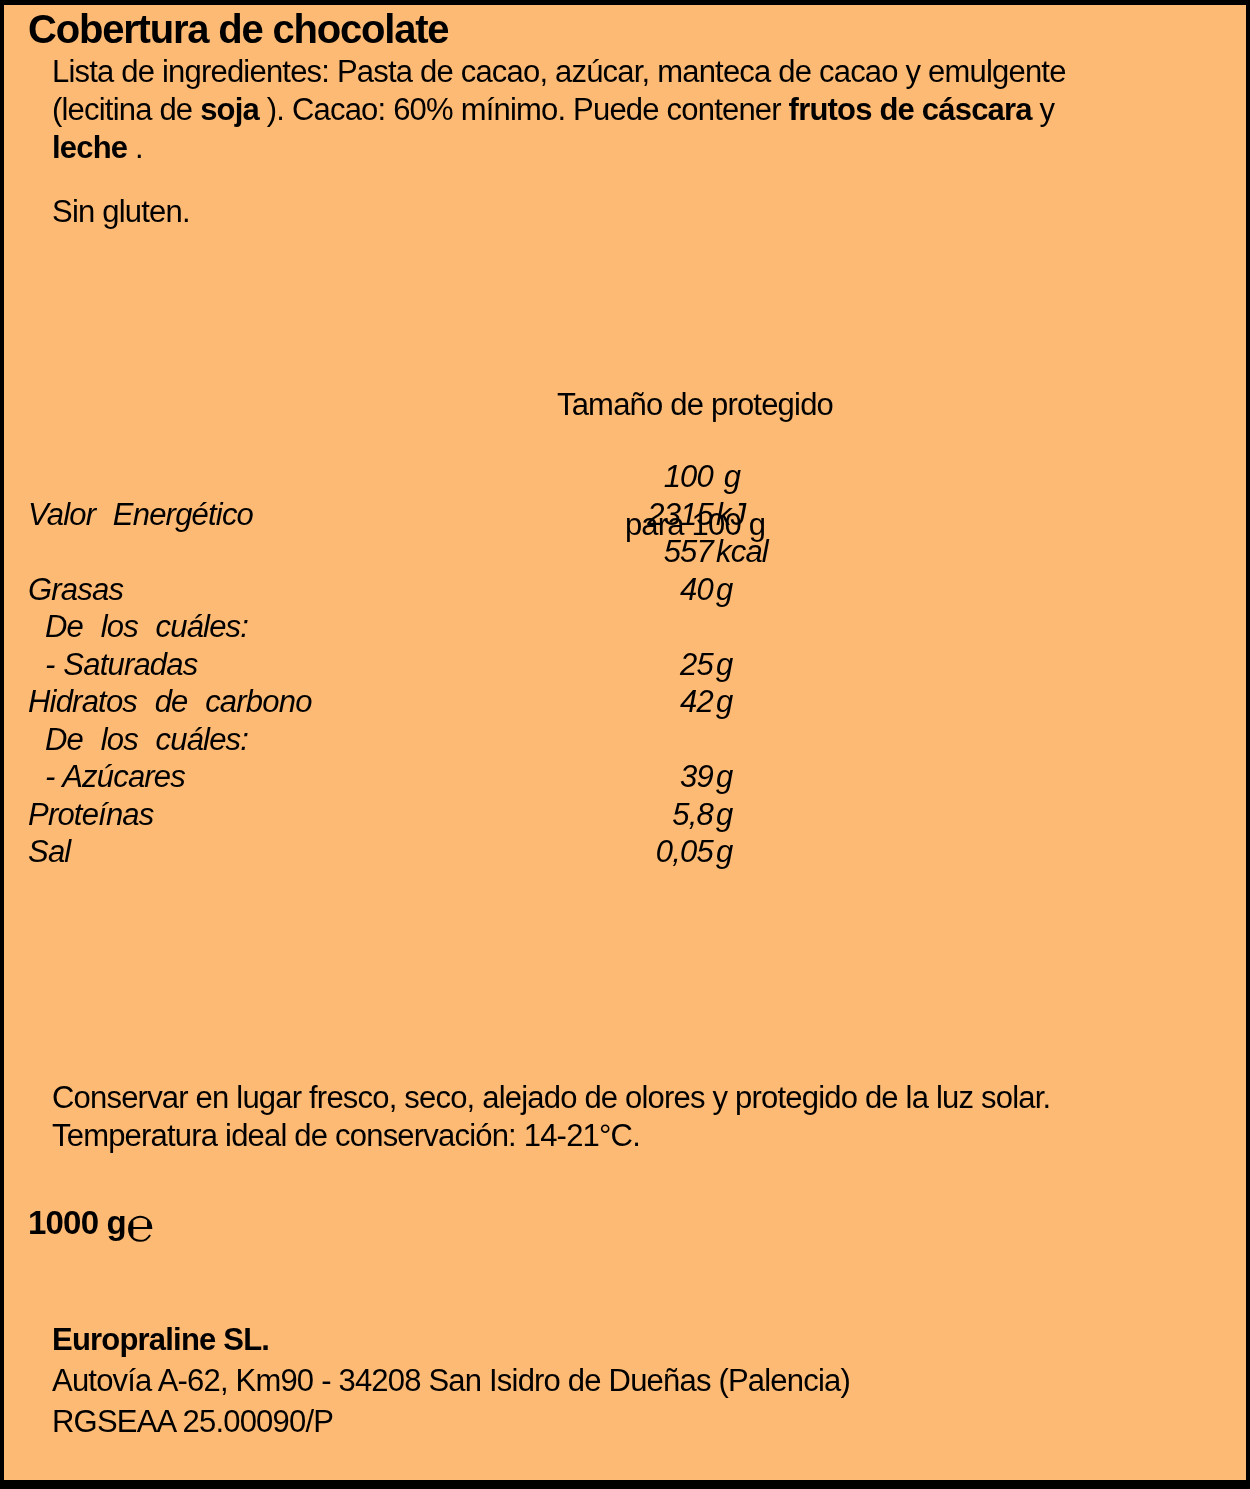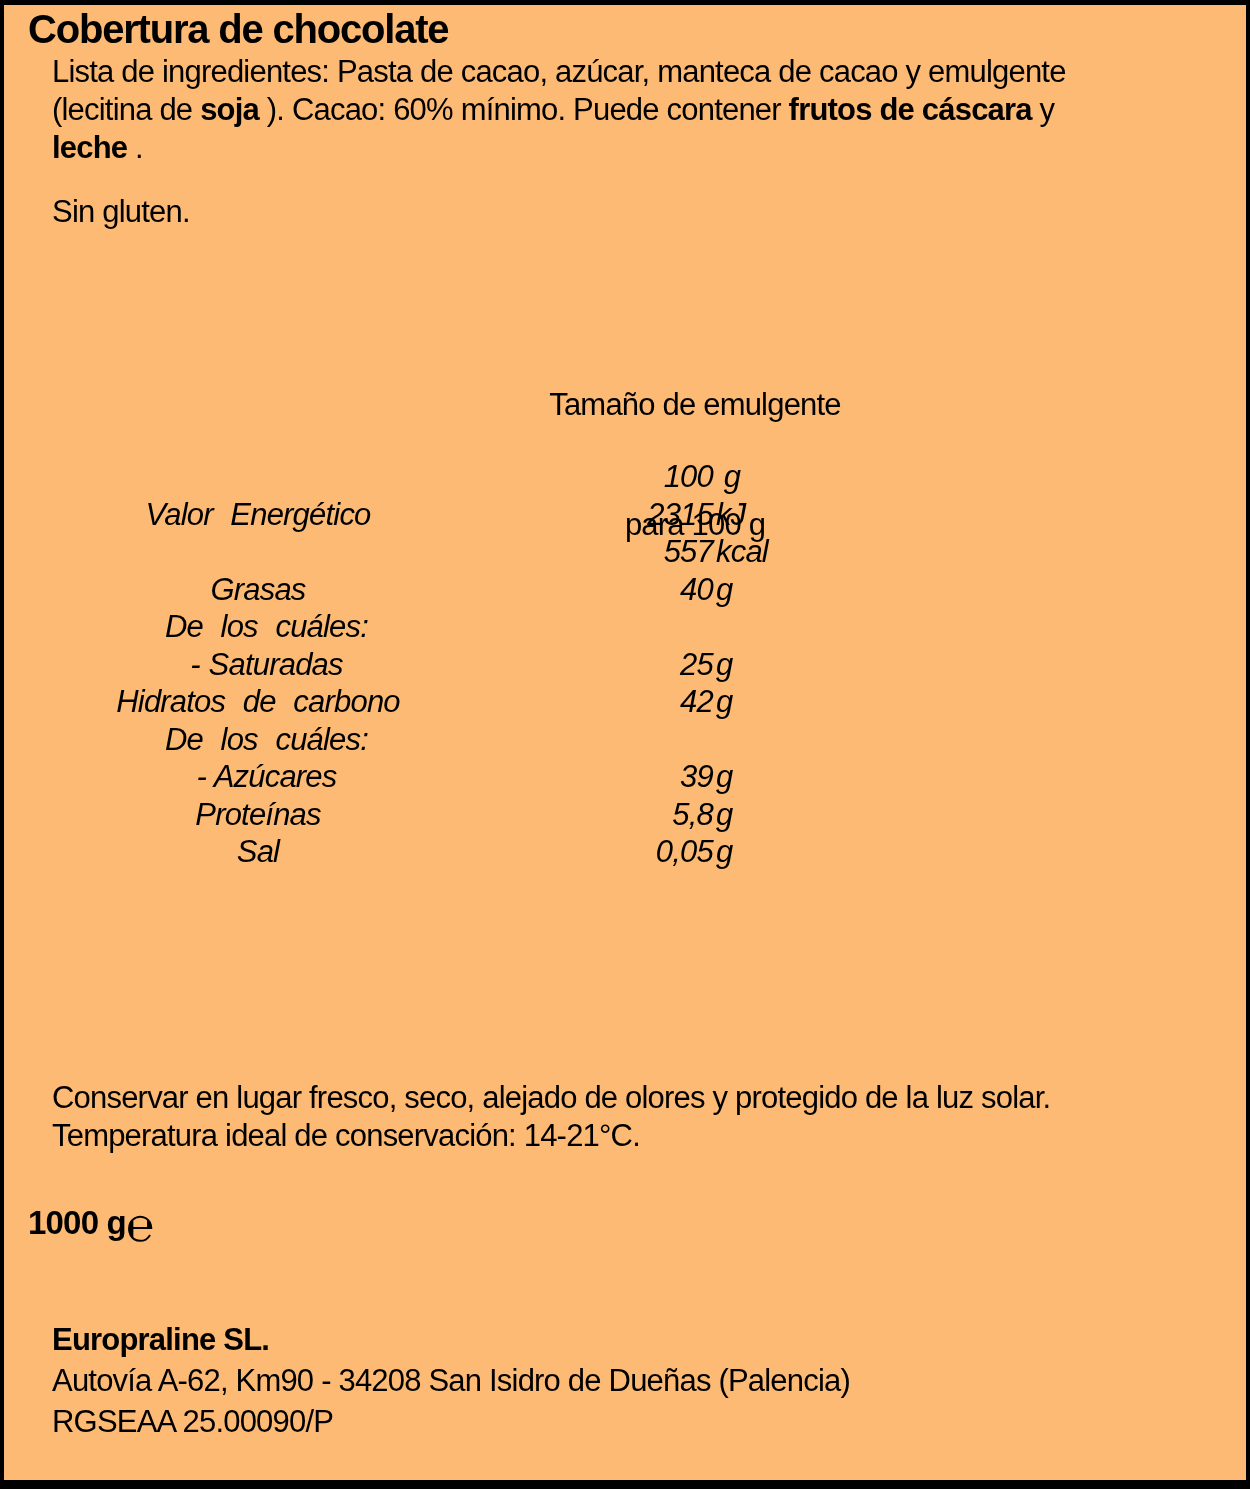--- a/index.html
+++ b/index.html
@@ -57,21 +57,20 @@
     letter-spacing: -0.8px;
     line-height: 37.5px;
     font-style: italic;
   }
   .nut-row { display: flex; height: 37.5px; }
   .nut-label {
     width: 460px;
     flex: 0 0 460px;
     white-space: pre;
     word-spacing: 1px;
-    text-align: center;
   }
   .nut-label.indent { text-indent: 17px; }
   .nut-value {
     width: 225px;
     flex: 0 0 225px;
     text-align: right;
     white-space: pre;
   }
   .nut-unit {
     width: 130px;
@@ -111,21 +110,21 @@
 
   <div class="abs ingredients body-text">
       <div class="rich-line"><span>Lista de ingredientes: Pasta de cacao, azúcar, manteca de cacao y emulgente</span></div>
       <div class="rich-line"><span>(lecitina de </span><span class="bold">soja</span><span> ). Cacao: 60% mínimo. Puede contener </span><span class="bold">frutos de cáscara</span><span> y</span></div>
       <div class="rich-line"><span class="bold">leche</span><span> .</span></div>
     </div>
 
   <div class="abs gluten-note body-text">Sin gluten.</div>
 
   <div class="abs ref-header">
-    <div>Tamaño de emulgente</div>
+    <div>Tamaño de protegido</div>
     <div>para 100 g</div>
   </div>
 
   <div class="abs nut-table">
       <div class="nut-row">
         <span class="nut-label"></span>
         <span class="nut-value">100</span>
         <span class="nut-unit"> g</span>
       </div>
       <div class="nut-row">

